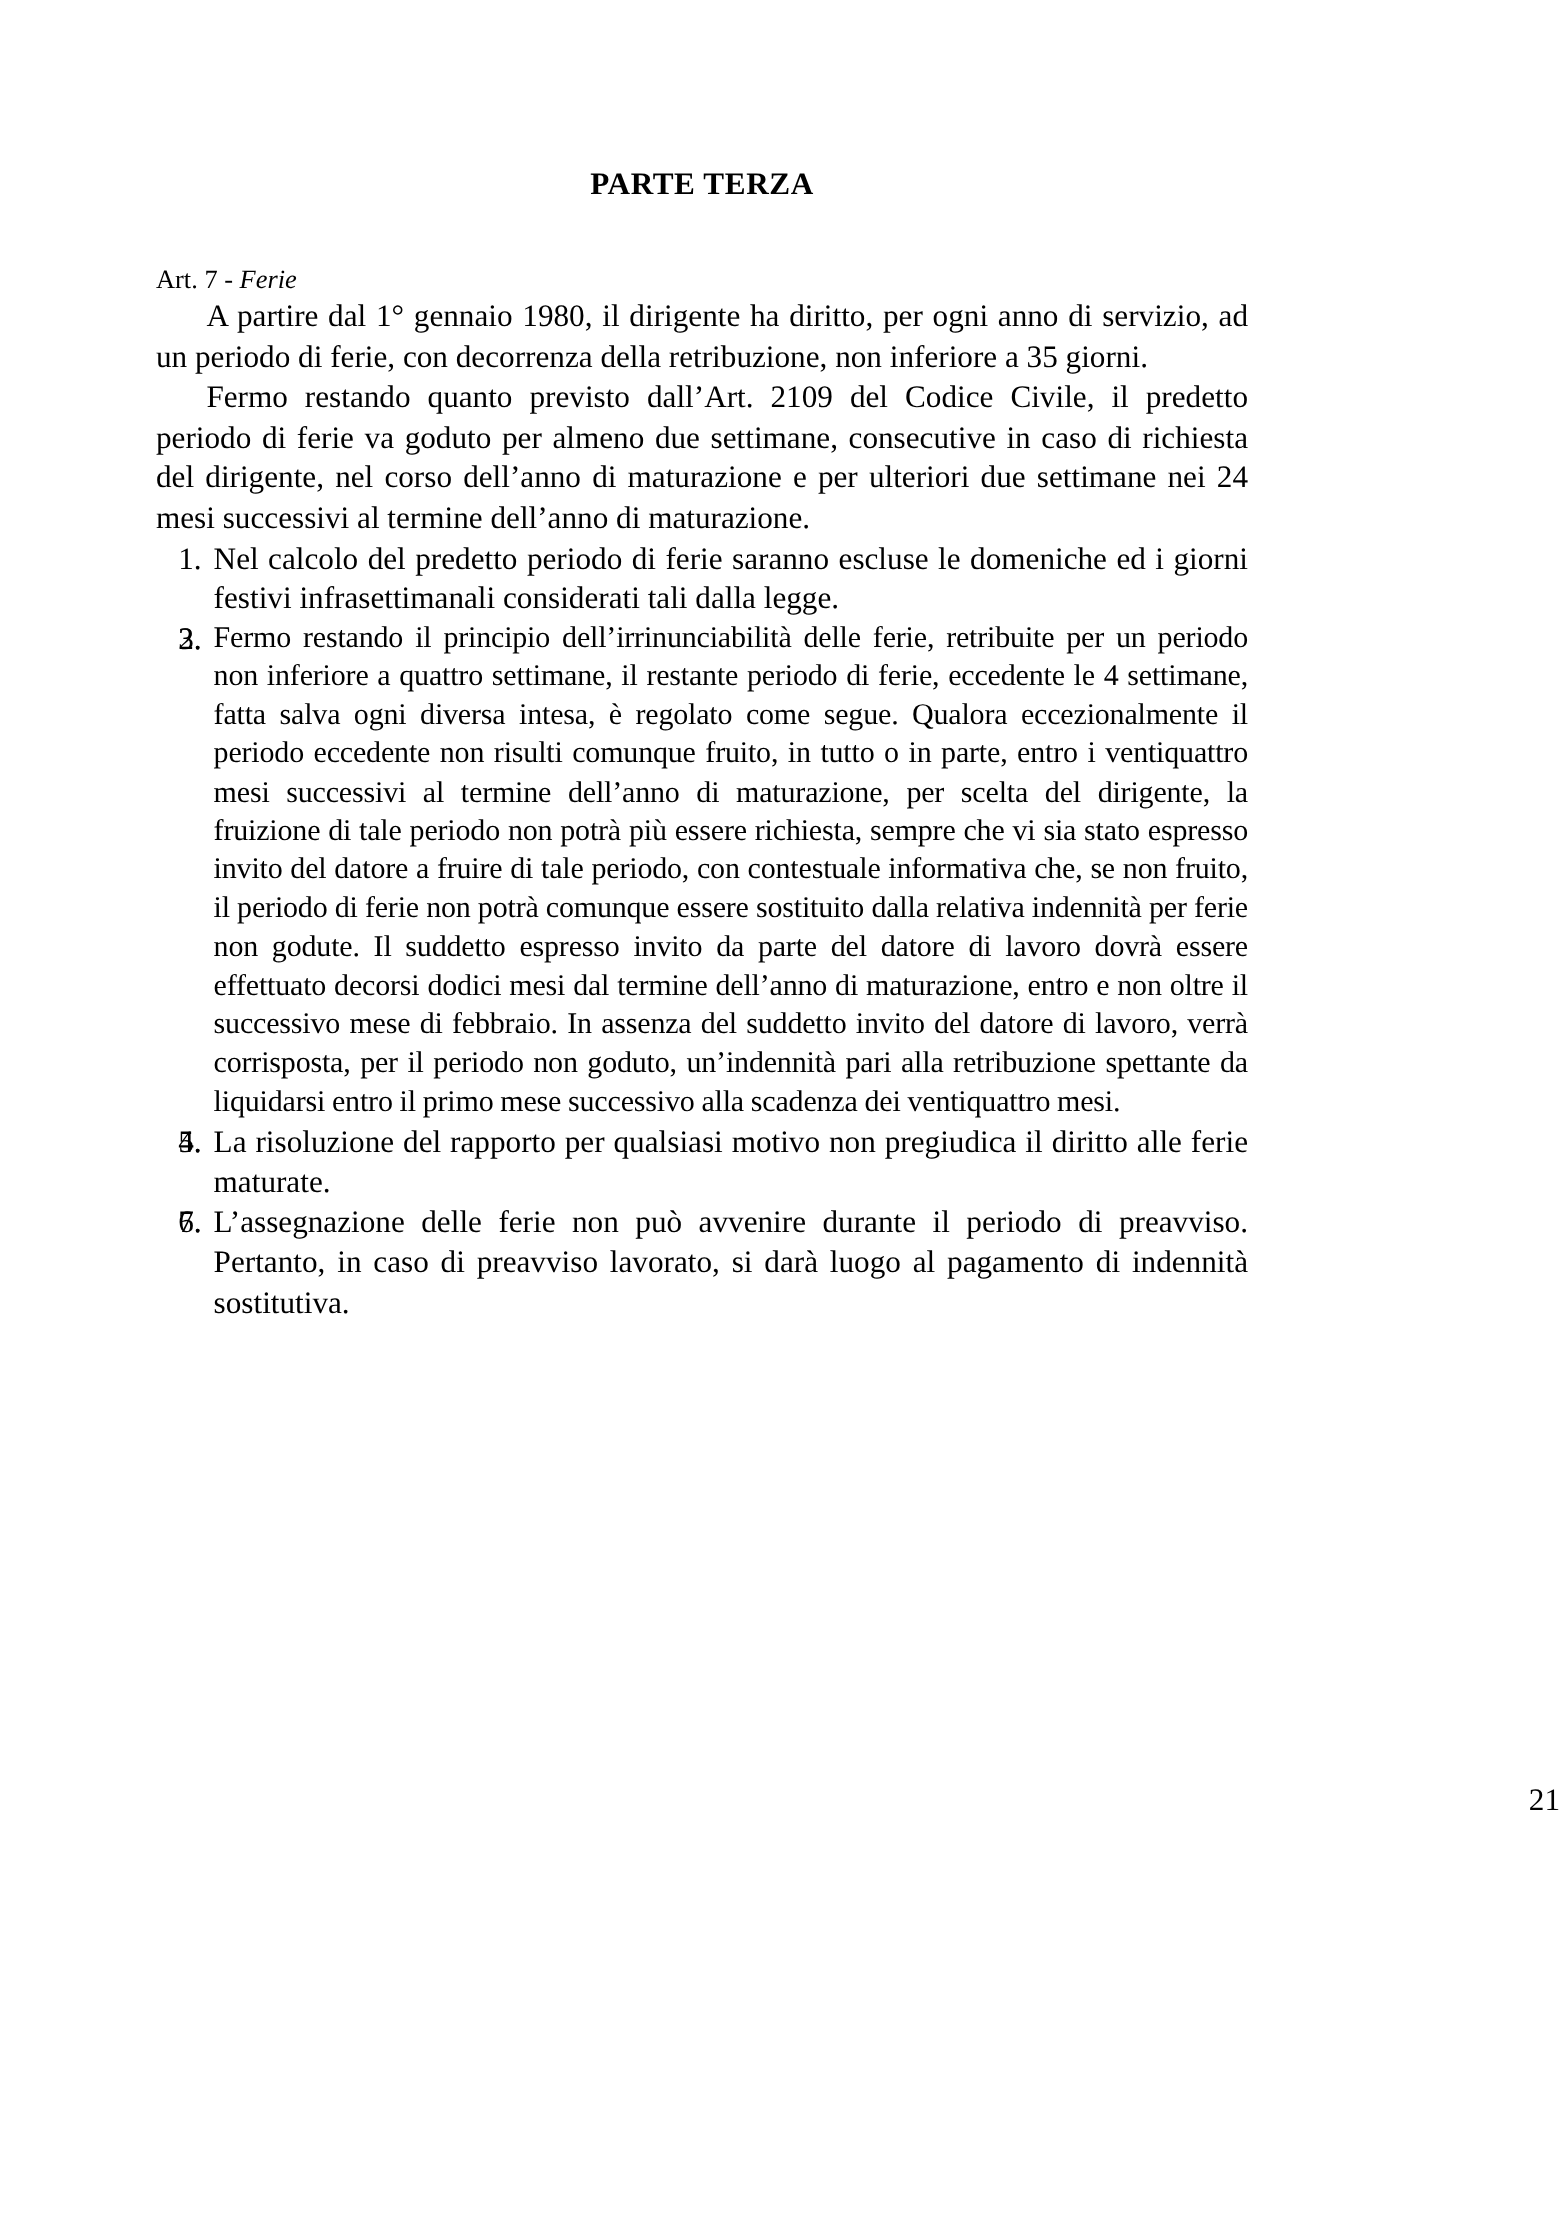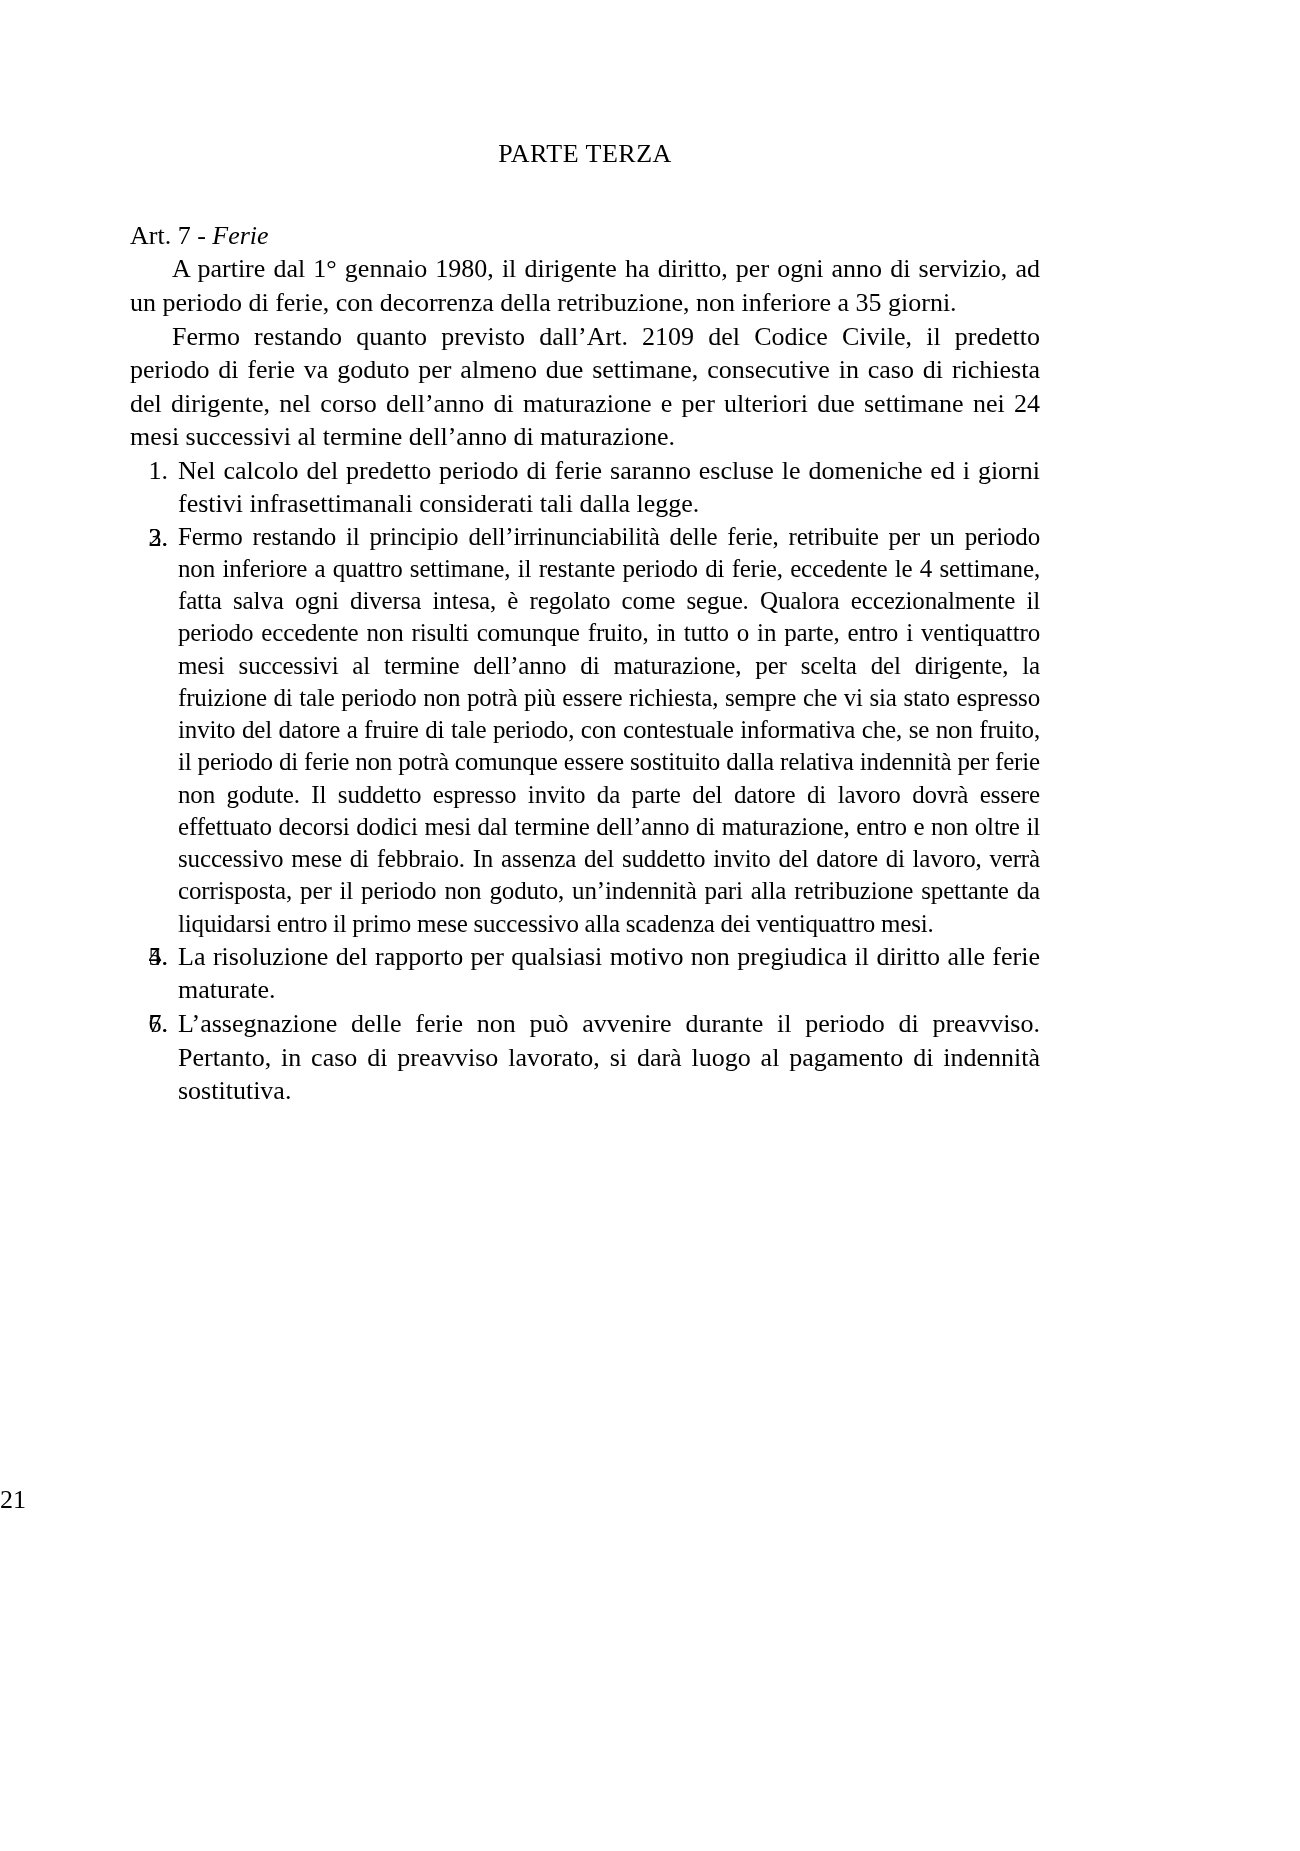--- a/index.html
+++ b/index.html
@@ -22,30 +22,30 @@
     overflow: hidden;
   }
   .content {
     position: absolute;
     left: 130px;
     top: 120px;
     width: 910px;
   }
   .heading {
     text-align: center;
-    font-weight: normal;
+    font-weight: bold;
     font-size: 26px;
     letter-spacing: 0.5px;
     line-height: 1.2;
   }
   .heading-1 { margin: 18px 0 0 0; }
   .heading-2 { margin: 48px 0 0 0; }
 
   .article-title {
-    font-size: 26px;
+    font-size: 22px;
     margin: 50px 0 0 0;
     line-height: 1.28;
     text-align: left;
   }
   .article-title .it {
     font-style: italic;
   }
 
   p.para {
     font-size: 26px;
@@ -88,21 +88,21 @@
   li.condensed > .num {
     font-size: 26px;
     letter-spacing: 0;
   }
 
   .page-number {
     position: absolute;
     left: 0;
     right: 0;
     top: 1485px;
-    text-align: left;
+    text-align: right;
     font-size: 26px;
   }
 </style>
 </head>
 <body>
 
 <div class="page">
 
   <div class="content">
 

